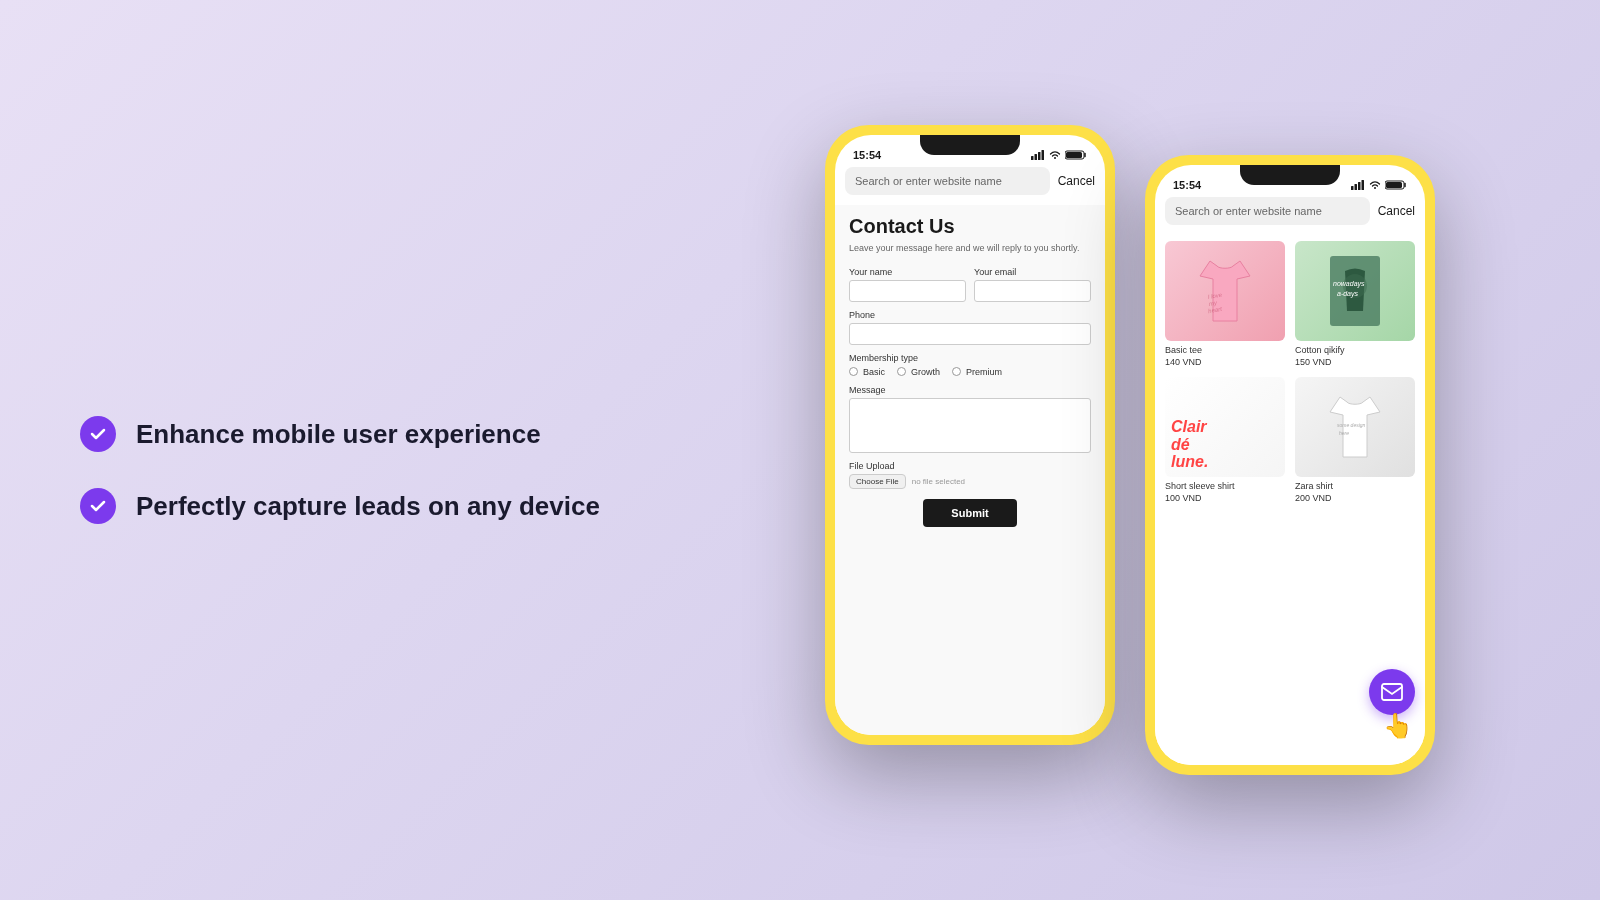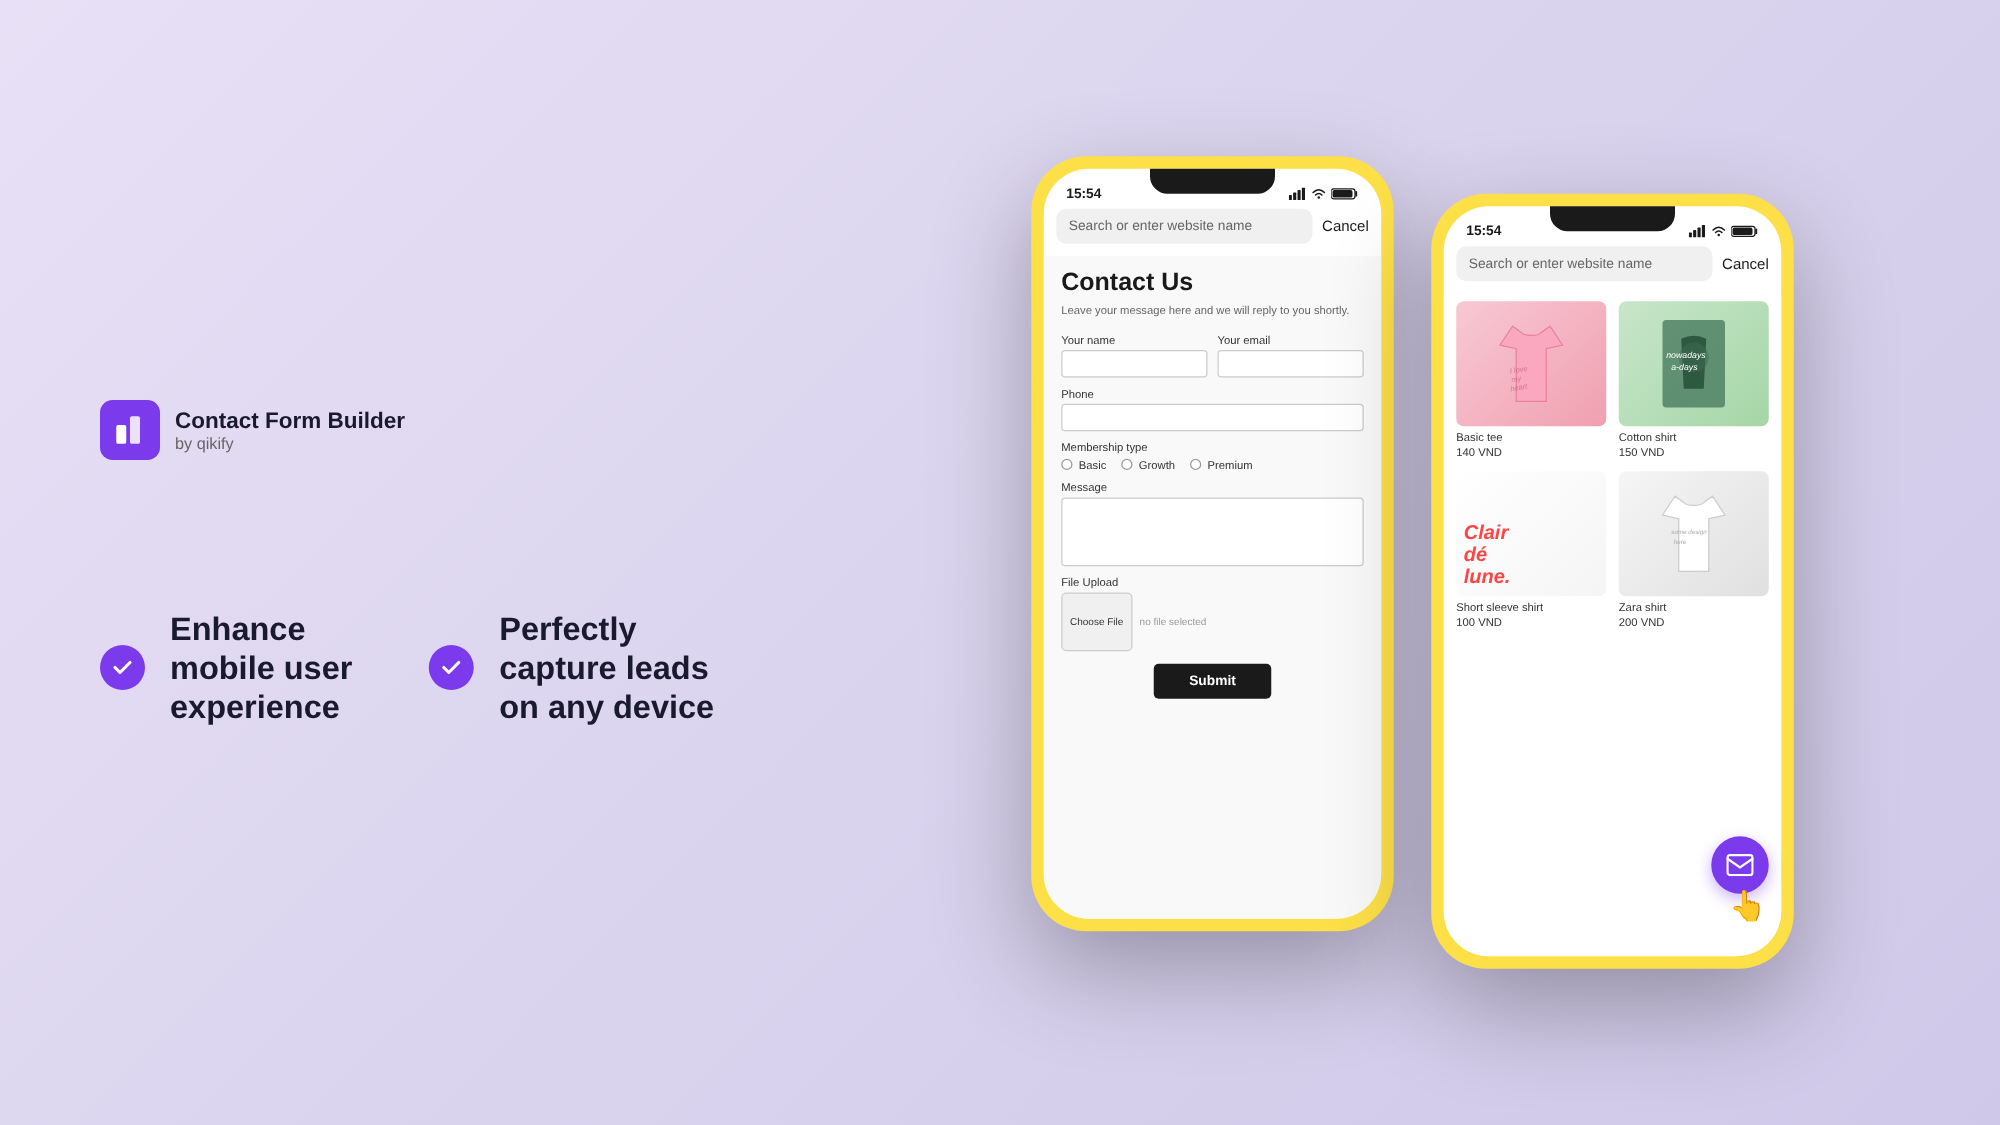--- a/index.html
+++ b/index.html
@@ -67,21 +67,21 @@
     .headline .line2 {
       font-size: 46px;
       font-weight: 800;
       color: #1a1a2e;
       line-height: 1.2;
       display: block;
     }
 
     .features {
       display: flex;
-      flex-direction: row;
+      flex-direction: column;
       gap: 36px;
       margin-top: 40px;
     }
 
     .feature-item {
       display: flex;
       align-items: center;
       gap: 20px;
     }
 
@@ -305,21 +305,21 @@
     .file-upload-row {
       display: flex;
       align-items: center;
       gap: 6px;
     }
 
     .choose-file-btn {
       background: #f0f0f0;
       border: 1px solid #ccc;
       border-radius: 4px;
-      padding: 18px 6px;
+      padding: 2px 6px;
       font-size: 8px;
       color: #333;
     }
 
     .no-file-text {
       font-size: 8px;
       color: #999;
     }
 
     .submit-btn {
@@ -446,32 +446,20 @@
 
     .phone-mockup.phone-right {
       margin-top: 30px;
     }
 
   </style>
 </head>
 <body>
 
 <div class="left-section">
-  <div class="logo-area">
-    <div class="logo-icon">
-      <svg width="28" height="28" viewBox="0 0 28 28" fill="none">
-        <rect x="3" y="10" width="8" height="15" rx="1.5" fill="white"></rect>
-        <rect x="14" y="3" width="8" height="22" rx="1.5" fill="white" opacity="0.85"></rect>
-      </svg>
-    </div>
-    <div class="logo-text-block">
-      <div class="app-name">Contact Form Builder</div>
-      <div class="app-by">by qikify</div>
-    </div>
-  </div>
 
 
   <div class="features">
     <div class="feature-item">
       <div class="check-icon">
         <svg width="18" height="18" viewBox="0 0 18 18" fill="none">
           <path d="M3 9L7 13L15 5" stroke="white" stroke-width="2.5" stroke-linecap="round" stroke-linejoin="round"></path>
         </svg>
       </div>
       <span class="feature-text">Enhance mobile user experience</span>
@@ -622,21 +610,21 @@
           <div class="product-card">
             <div class="product-image product-img-2">
               <svg width="60" height="80" viewBox="0 0 60 80" fill="none">
                 <rect x="5" y="5" width="50" height="70" rx="3" fill="#4a7c60" opacity="0.8"></rect>
                 <path d="M20 20 Q30 15 40 20 L38 60 L22 60 Z" fill="#2d5940"></path>
                 <circle cx="30" cy="35" r="12" fill="#3d6b50" opacity="0.5"></circle>
                 <text x="8" y="35" font-size="7" fill="white" font-style="italic">nowadays</text>
                 <text x="12" y="45" font-size="7" fill="white" font-style="italic">a-days</text>
               </svg>
             </div>
-            <div class="product-name">Cotton shirt</div>
+            <div class="product-name">Cotton qikify</div>
             <div class="product-price">150 VND</div>
           </div>
 
           <div class="product-card">
             <div class="product-image product-img-3">
               <div class="clair-text">Clair<br>dé<br>lune.</div>
             </div>
             <div class="product-name">Short sleeve shirt</div>
             <div class="product-price">100 VND</div>
           </div>

